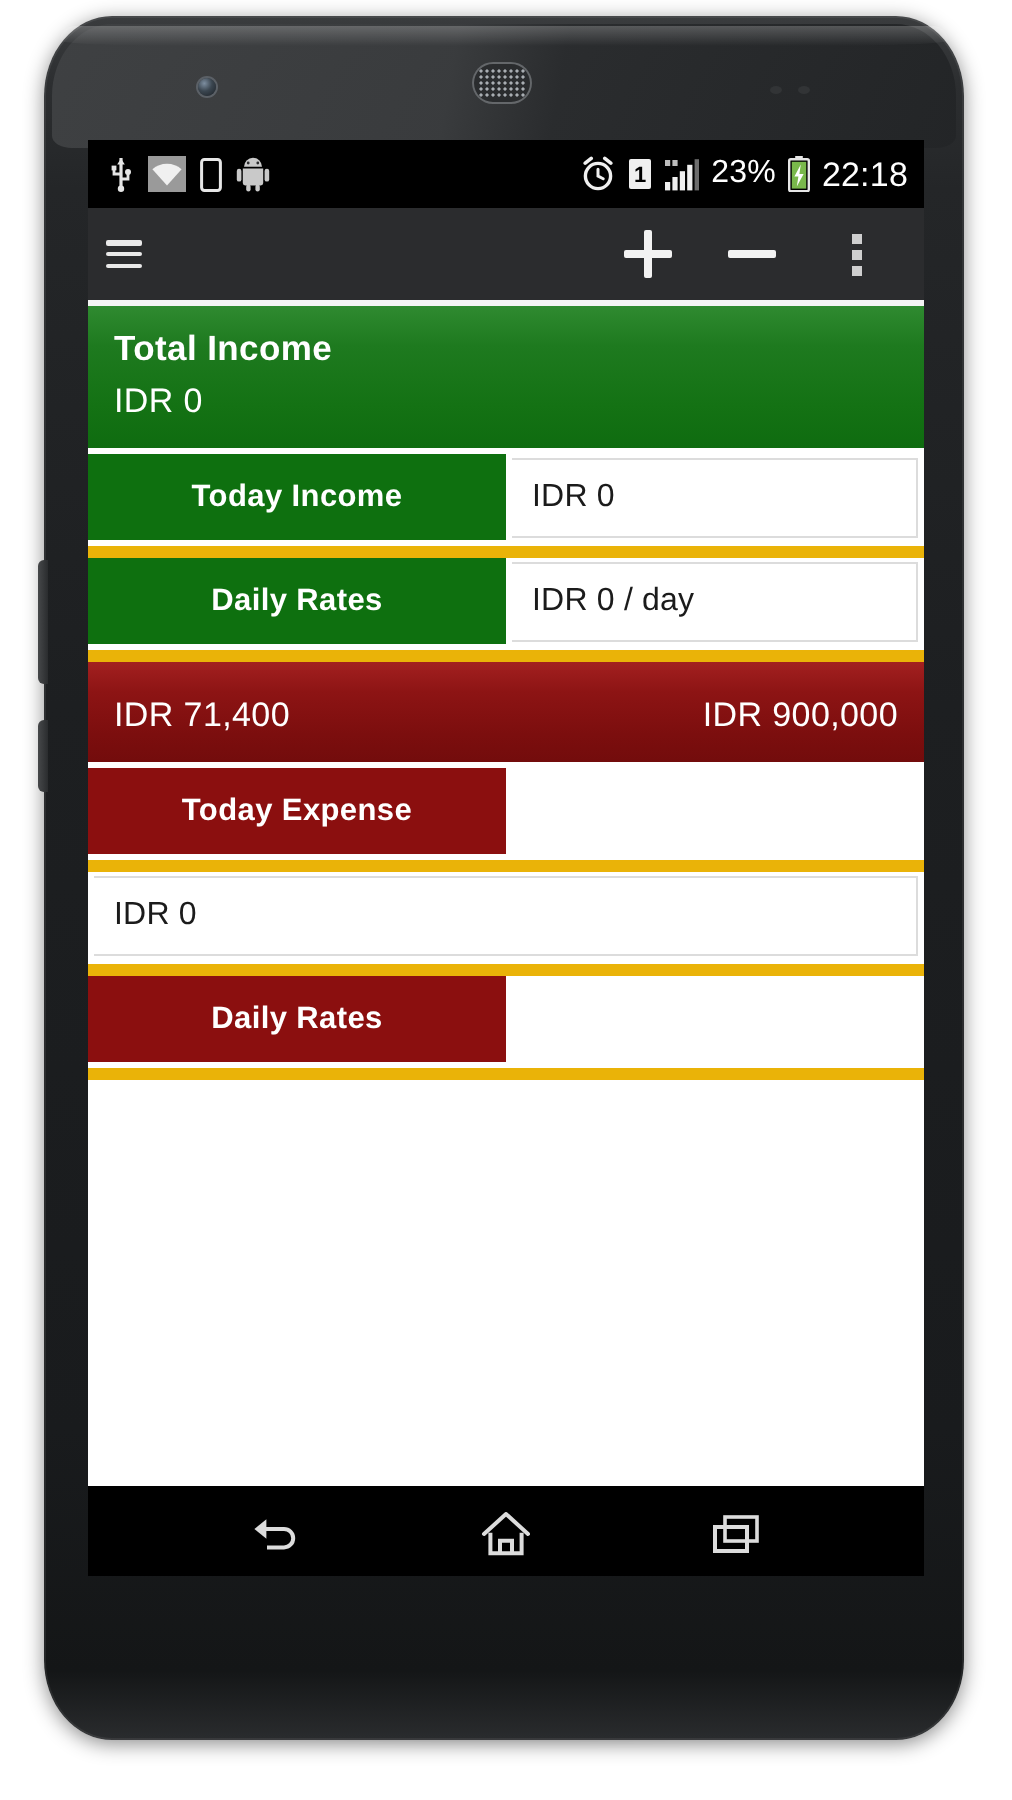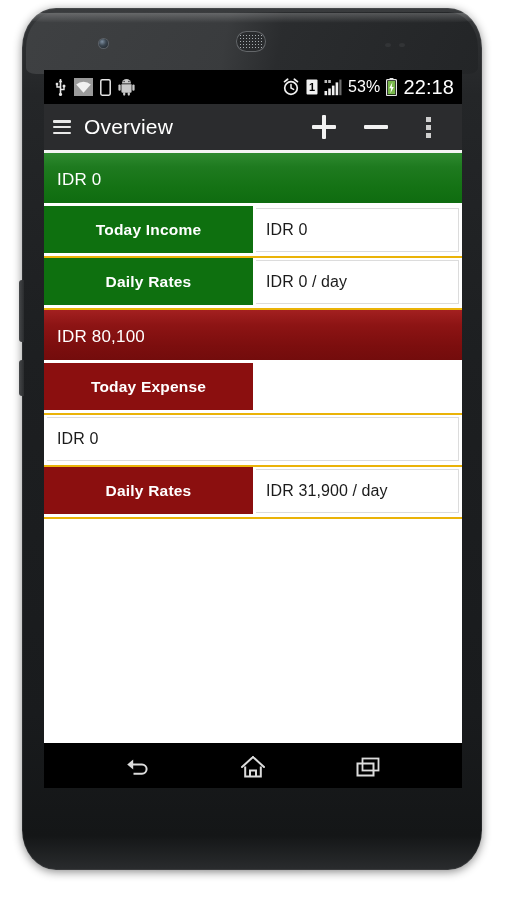--- a/index.html
+++ b/index.html
@@ -146,21 +146,21 @@
     gap: 6px;
   }
   .st-ico { display: block; }
   .st-text {
     font-size: 16px;
     font-weight: 400;
     letter-spacing: 0.1px;
     color: #ffffff;
     line-height: 1;
   }
-  .st-clock { font-size: 20px; }
+  .st-clock { font-size: 17px; }
 
   
   .action-bar {
     position: relative;
     height: 46px;
     background: #2b2c2e;
     display: flex;
     align-items: center;
     padding-left: 9px;
     padding-right: 8px;
@@ -270,21 +270,21 @@
     font-weight: 400;
     letter-spacing: 0.2px;
   }
   .sh-row.second { margin-top: 6px; }
 
   .data-row {
     display: flex;
     align-items: stretch;
     background: #ffffff;
     height: 52px;
-    border-bottom: 2px solid #eab308;
+    border-bottom: 6px solid #eab308;
   }
   .dr-label {
     width: 209px;
     flex: none;
     display: flex;
     align-items: center;
     justify-content: center;
     color: #ffffff;
     font-size: 15.5px;
     font-weight: bold;
@@ -388,38 +388,37 @@
         </svg>
         <svg class="st-ico" width="18" height="17" viewBox="0 0 18 17">
           <rect x="0.5" y="1" width="2.6" height="3" fill="#bdbdbd"></rect>
           <rect x="4.2" y="1" width="2.6" height="3" fill="#bdbdbd"></rect>
           <rect x="0.5" y="12" width="2.6" height="4.2" fill="#f0f0f0"></rect>
           <rect x="4.2" y="9.5" width="2.6" height="6.7" fill="#f0f0f0"></rect>
           <rect x="7.9" y="6.6" width="2.6" height="9.6" fill="#f0f0f0"></rect>
           <rect x="11.6" y="3.4" width="2.6" height="12.8" fill="#f0f0f0"></rect>
           <rect x="15.3" y="0.6" width="2.2" height="15.6" fill="#6d6d6d"></rect>
         </svg>
-        <span class="st-text">53%</span>
+        <span class="st-text">23%</span>
         <svg class="st-ico" width="11" height="18" viewBox="0 0 11 18">
           <rect x="3.6" y="0" width="3.8" height="1.6" fill="#e6e6e6"></rect>
           <rect x="0.6" y="1.6" width="9.8" height="16" rx="0.8" fill="none" stroke="#e6e6e6" stroke-width="1.2"></rect>
           <rect x="1.9" y="2.9" width="7.2" height="13.4" fill="#79b84b"></rect>
           <path d="M6.4 4.3 L3.2 10.2 L5.2 10.2 L4.4 15.2 L7.8 9 L5.7 9 Z" fill="#ffffff"></path>
         </svg>
         <span class="st-text st-clock">22:18</span>
       </div>
     </div>
 
     <div class="action-bar">
       <div class="hamburger">
         <i></i>
           <i></i>
           <i></i>
       </div>
-      <div class="ab-title">Overview</div>
       <div class="ab-actions">
         <div class="ab-btn">
           <span class="plus-icon"></span>
         </div>
         <div class="ab-btn">
           <span class="minus-icon"></span>
         </div>
         <div class="ab-btn">
           <span class="overflow-icon">
             <i></i>
@@ -427,52 +426,55 @@
               <i></i>
           </span>
         </div>
       </div>
     </div>
     <div class="ab-divider"></div>
 
     <div class="content">
 
       <div class="section-header green">
+        <div class="sh-row">
+          <span class="sh-title">Total Income</span>
+        </div>
         <div class="sh-row second">
           <span class="sh-value">IDR 0</span>
         </div>
       </div>
 
       <div class="rows-block">
         <div class="data-row">
           <div class="dr-label green">Today Income</div>
           <div class="dr-value">IDR 0</div>
         </div>
         <div class="data-row">
           <div class="dr-label green">Daily Rates</div>
           <div class="dr-value">IDR 0 / day</div>
         </div>
       </div>
 
       <div class="section-header red">
         <div class="sh-row second">
-          <span class="sh-value">IDR 80,100</span>
+          <span class="sh-value">IDR 71,400</span>
+          <span class="sh-value">IDR 900,000</span>
         </div>
       </div>
 
       <div class="rows-block">
         <div class="data-row">
           <div class="dr-label red">Today Expense</div>
         </div>
         <div class="data-row">
           <div class="dr-value">IDR 0</div>
         </div>
         <div class="data-row">
           <div class="dr-label red">Daily Rates</div>
-          <div class="dr-value">IDR 31,900 / day</div>
         </div>
       </div>
 
     </div>
 
     <div class="nav-bar">
       <div class="nav-btn">
         <svg width="30" height="24" viewBox="0 0 30 24">
           <path d="M9.5 9.5 H19 a4.6 4.6 0 0 1 0 9.2 H10.5" fill="none" stroke="#dcdcdc" stroke-width="2"></path>
           <path d="M10.2 4.6 L4.2 9.5 L10.2 14.4 Z" fill="#dcdcdc"></path>

